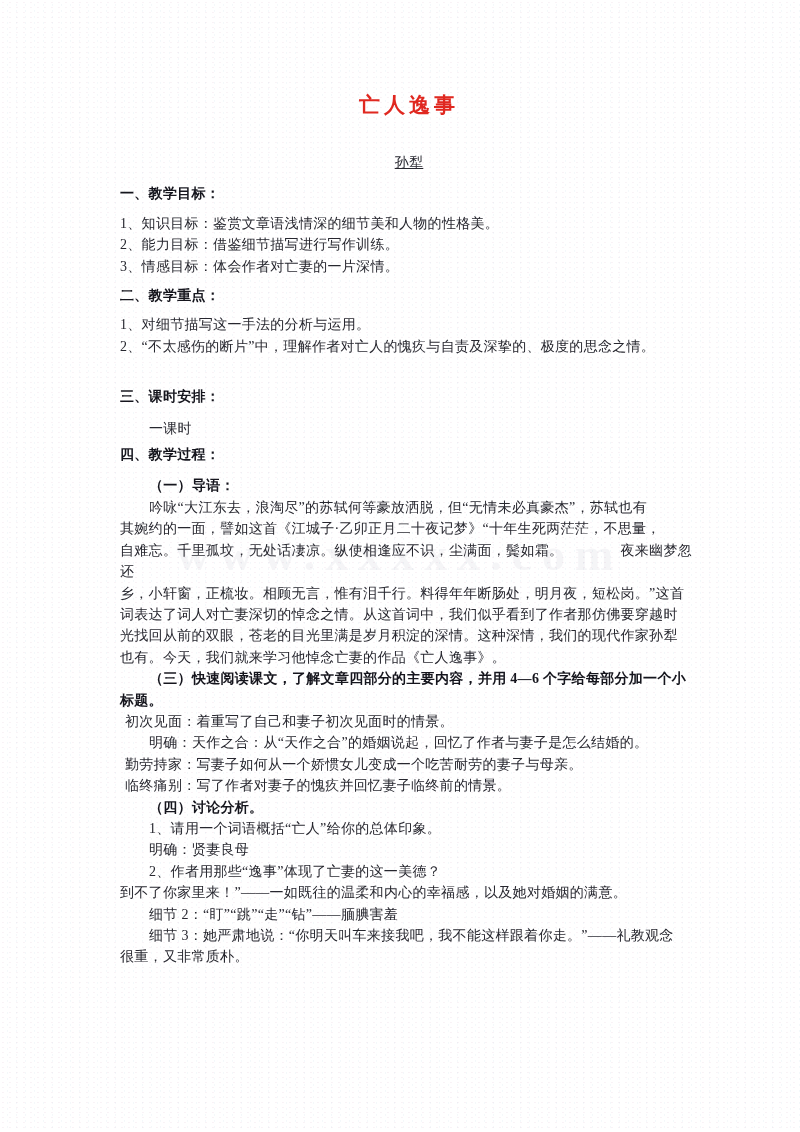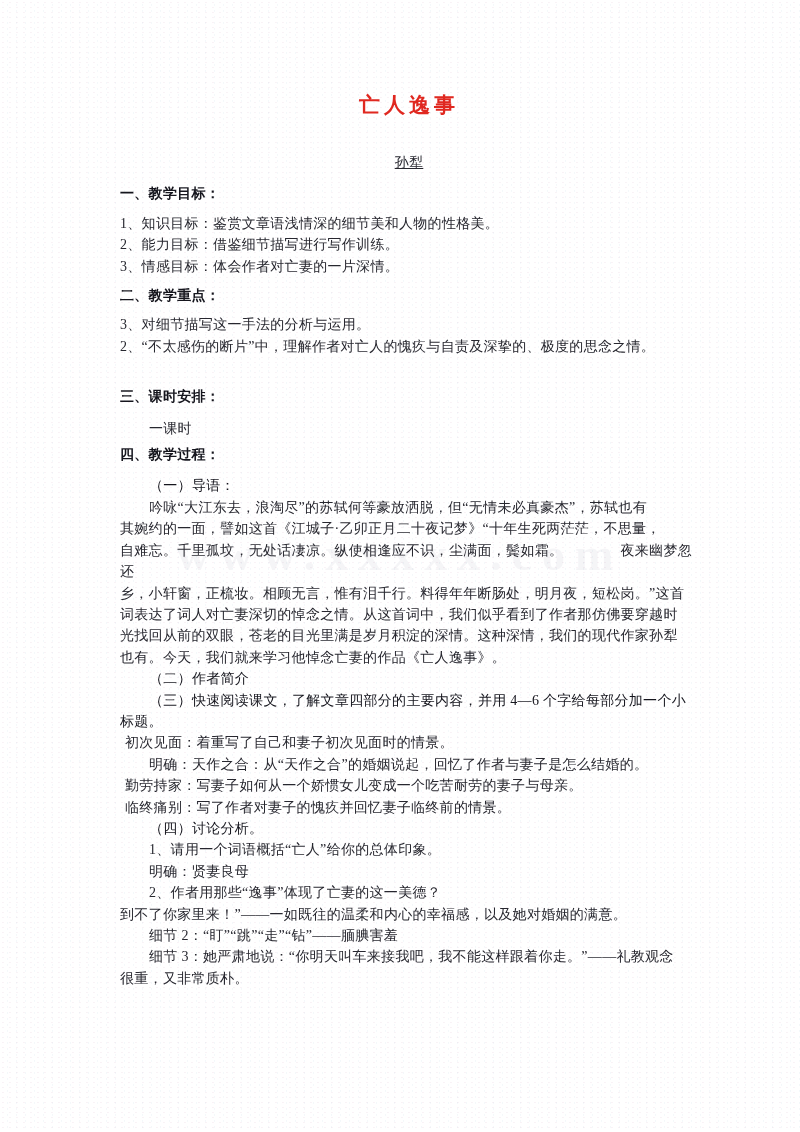--- a/index.html
+++ b/index.html
@@ -25,21 +25,21 @@
   }
   .content {
     position:absolute; left:120px; top:0; width:578px;
     font-size:14px; color:#27272f; letter-spacing:0.3px;
     z-index:1;
   }
   .line { line-height:21.4px; white-space:pre-wrap; }
   .title  { text-align:center; font-size:21px; font-weight:700; letter-spacing:4px; line-height:26px; }
   .author { text-align:center;text-decoration:underline; }
   .h1 { font-weight:700; color:#15151d; }
-  .b  { font-weight:400; color:#15151d; }
+  .b  { font-weight:700; color:#15151d; }
   .li  { }
   .sub { margin-left:29px; }
   .pi  { text-indent:29px; }
   .pw  { }
   .pw2 { text-indent:5px; }
   .g-title  { margin-top:92px; }
   .g-author { margin-top:34px; }
   .g-sec  { margin-top:10px; }
   .g-item { margin-top:8px; }
   .g-big  { margin-top:29px; }
@@ -51,34 +51,33 @@
 <div class="page">
   <div class="watermark">www.xxxxx.com</div>
   <div class="content">
       <div class="line title g-title" style="color: rgb(224, 40, 32);">亡人逸事</div>
       <div class="line author g-author">孙犁</div>
       <div class="line h1 g-sec">一、教学目标：</div>
       <div class="line li g-item">1、知识目标：鉴赏文章语浅情深的细节美和人物的性格美。</div>
       <div class="line li">2、能力目标：借鉴细节描写进行写作训练。</div>
       <div class="line li">3、情感目标：体会作者对亡妻的一片深情。</div>
       <div class="line h1 g-item">二、教学重点：</div>
-      <div class="line li g-item">3、对细节描写这一手法的分析与运用。</div>
+      <div class="line li g-item">1、对细节描写这一手法的分析与运用。</div>
       <div class="line li">2、“不太感伤的断片”中，理解作者对亡人的愧疚与自责及深挚的、极度的思念之情。</div>
       <div class="line h1 g-big">三、课时安排：</div>
       <div class="line sub g-sec">一课时</div>
       <div class="line h1 g-sm">四、教学过程：</div>
       <div class="line pi b g-sec">（一）导语：</div>
       <div class="line pi">吟咏“大江东去，浪淘尽”的苏轼何等豪放洒脱，但“无情未必真豪杰”，苏轼也有</div>
       <div class="line pw">其婉约的一面，譬如这首《江城子·乙卯正月二十夜记梦》“十年生死两茫茫，不思量，</div>
       <div class="line pw">自难忘。千里孤坟，无处话凄凉。纵使相逢应不识，尘满面，鬓如霜。　　　　夜来幽梦忽还</div>
       <div class="line pw">乡，小轩窗，正梳妆。相顾无言，惟有泪千行。料得年年断肠处，明月夜，短松岗。”这首</div>
       <div class="line pw">词表达了词人对亡妻深切的悼念之情。从这首词中，我们似乎看到了作者那仿佛要穿越时</div>
       <div class="line pw">光找回从前的双眼，苍老的目光里满是岁月积淀的深情。这种深情，我们的现代作家孙犁</div>
       <div class="line pw">也有。今天，我们就来学习他悼念亡妻的作品《亡人逸事》。</div>
-      <div class="line pi b">（二）作者简介</div>
       <div class="line pi b">（三）快速阅读课文，了解文章四部分的主要内容，并用 4—6 个字给每部分加一个小</div>
       <div class="line pw b">标题。</div>
       <div class="line pw2">初次见面：着重写了自己和妻子初次见面时的情景。</div>
       <div class="line pi">明确：天作之合：从“天作之合”的婚姻说起，回忆了作者与妻子是怎么结婚的。</div>
       <div class="line pw2">勤劳持家：写妻子如何从一个娇惯女儿变成一个吃苦耐劳的妻子与母亲。</div>
       <div class="line pw2">临终痛别：写了作者对妻子的愧疚并回忆妻子临终前的情景。</div>
       <div class="line pi b">（四）讨论分析。</div>
       <div class="line pi">1、请用一个词语概括“亡人”给你的总体印象。</div>
       <div class="line pi">明确：贤妻良母</div>
       <div class="line pi">2、作者用那些“逸事”体现了亡妻的这一美德？</div>

